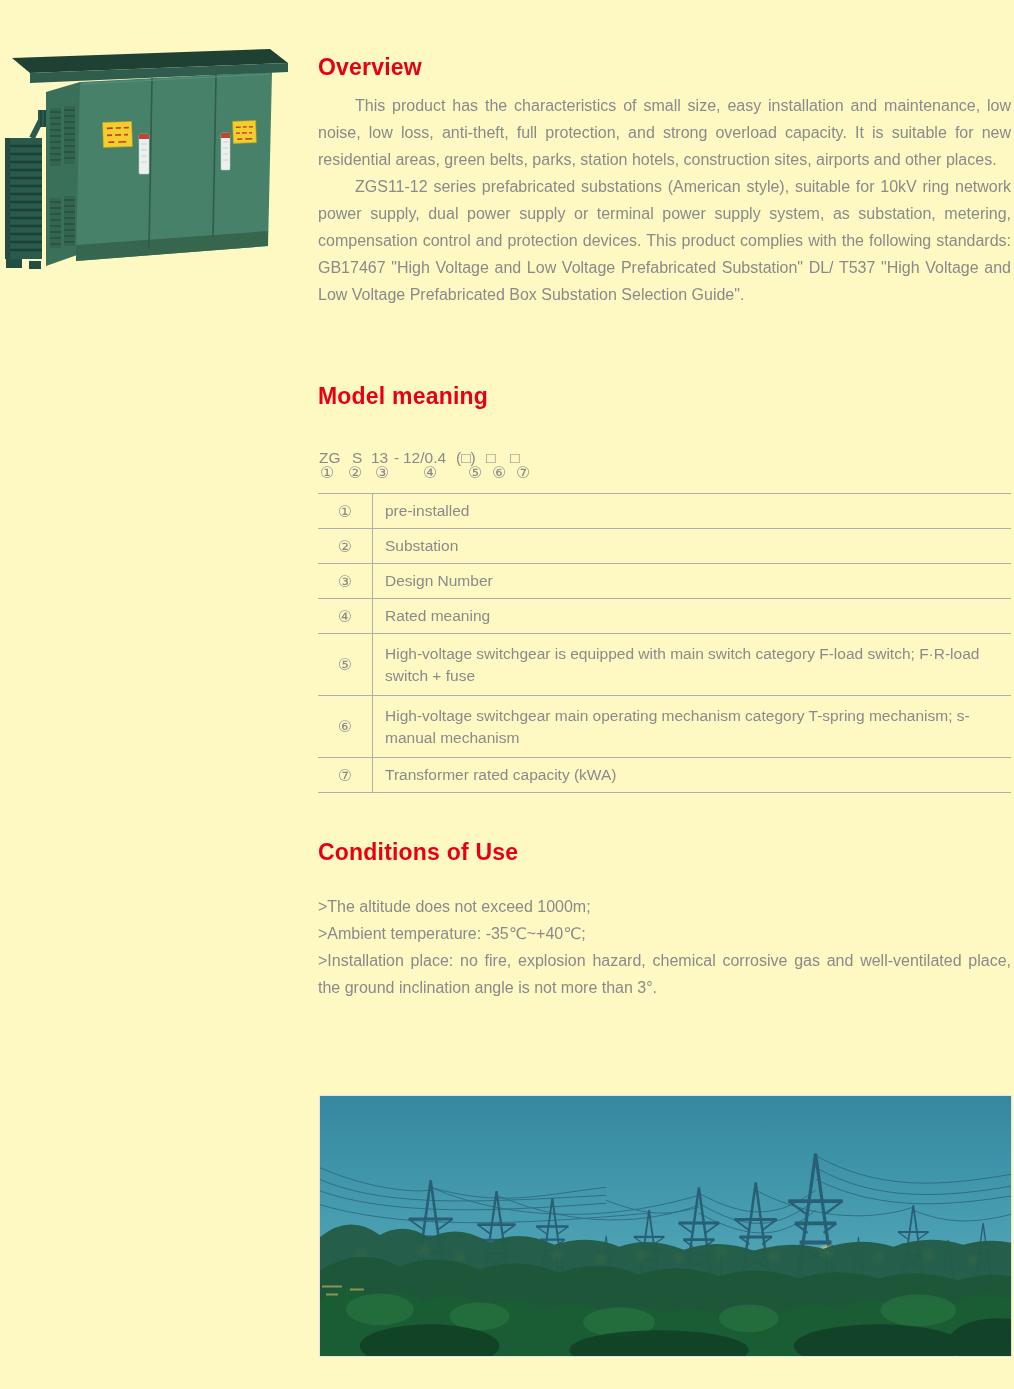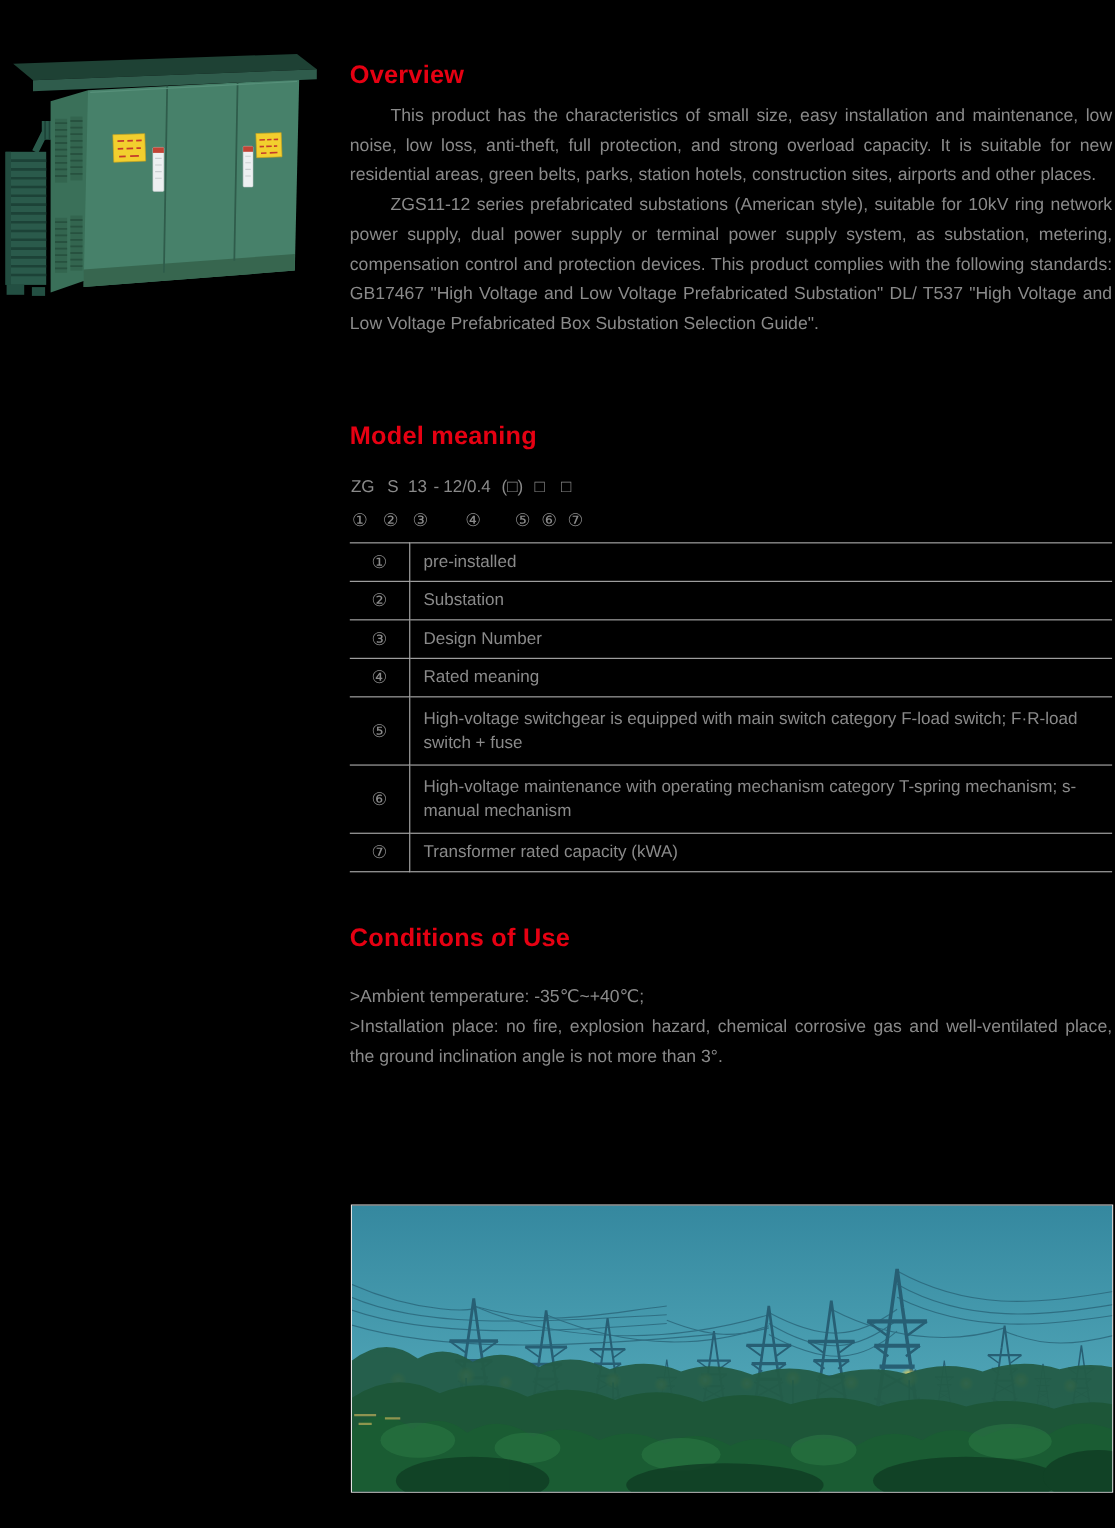--- a/index.html
+++ b/index.html
@@ -1,38 +1,38 @@
 <!DOCTYPE html>
 <html><head>
 <meta charset="utf-8">
 <style>
   html,body{margin:0;padding:0;background:#fff;}
   .page{
-    position:relative;width:1014px;height:1389px;background:#000000;
+    position:relative;width:1014px;height:1389px;background:#fef9c3;
     font-family:"Liberation Sans","DejaVu Sans",sans-serif;
     color:#8a8a8a;overflow:hidden;
   }
   .heading{
     position:absolute;left:318px;margin:0;
     font-size:23px;font-weight:700;color:#e60012;letter-spacing:0.2px;
   }
   #overview-title{top:54px;}
   #model-title{top:383px;}
   #conditions-title{top:839px;}
 
   .bodycopy{
     position:absolute;left:318px;width:693px;
     font-size:16px;line-height:27px;color:#8a8a8a;
   }
   #overview-text{top:92px;}
   #overview-text p{margin:0;text-align:justify;text-indent:37px;}
 
   
   #model-code{top:434px;height:54px;position:absolute;left:318px;width:693px;}
-  #model-code .tok{position:absolute;top:0;font-size:15.5px;color:#8a8a8a;white-space:nowrap;}
+  #model-code .tok{position:absolute;top:15px;font-size:15.5px;color:#8a8a8a;white-space:nowrap;}
   #model-code .digit{position:absolute;top:29px;font-size:16px;color:#8a8a8a;}
 
   
   #model-table{
     position:absolute;left:318px;top:493px;width:693px;
     border-collapse:collapse;table-layout:fixed;
     font-size:15.5px;color:#8a8a8a;
   }
   #model-table td{
     border-top:1px solid #aeaeae;border-bottom:1px solid #aeaeae;
@@ -161,31 +161,32 @@
       <tr class="single">
         <td class="num">④</td>
         <td class="desc">Rated meaning</td>
       </tr>
       <tr class="double">
         <td class="num">⑤</td>
         <td class="desc">High-voltage switchgear is equipped with main switch category F-load switch; F·R-load switch + fuse</td>
       </tr>
       <tr class="double">
         <td class="num">⑥</td>
-        <td class="desc">High-voltage maintenance with operating mechanism category T-spring mechanism; s-manual mechanism</td>
+        <td class="desc">High-voltage switchgear main operating mechanism category T-spring mechanism; s-manual mechanism</td>
       </tr>
       <tr class="last">
         <td class="num">⑦</td>
         <td class="desc">Transformer rated capacity (kWA)</td>
       </tr>
     </tbody>
   </table>
 
   <h2 class="heading" id="conditions-title">Conditions of Use</h2>
   <div class="bodycopy" id="conditions-list">
+    <p class="cond">&gt;The altitude does not exceed 1000m;</p>
     <p class="cond">&gt;Ambient temperature: -35℃~+40℃;</p>
     <p class="cond">&gt;Installation place: no fire, explosion hazard, chemical corrosive gas and well-ventilated place, the ground inclination angle is not more than 3°.</p>
   </div>
 
   <svg id="site-photo" viewBox="0 0 693 262" preserveAspectRatio="none" xmlns="http://www.w3.org/2000/svg">
     <defs>
       <linearGradient id="sky" x1="0" y1="0" x2="0" y2="1">
         <stop offset="0" stop-color="#35889f"></stop>
         <stop offset="0.6" stop-color="#4da2b4"></stop>
         <stop offset="1" stop-color="#69b2bd"></stop>

